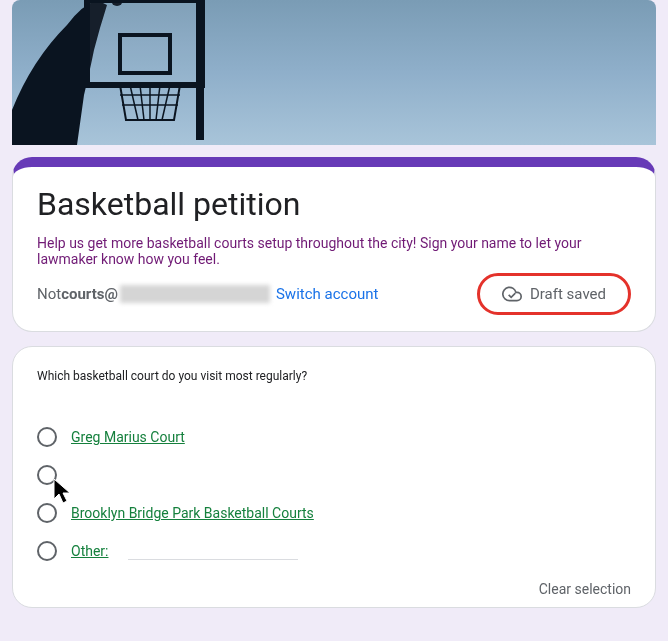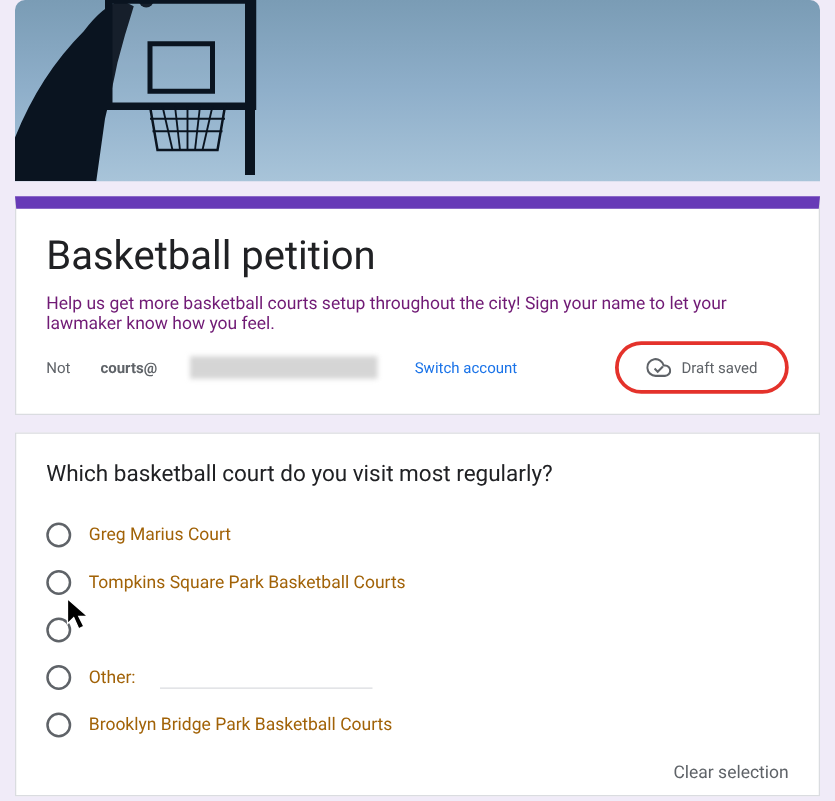--- a/index.html
+++ b/index.html
@@ -20,33 +20,33 @@
       position: relative;
       overflow: hidden;
     }
     .hero svg { position: absolute; bottom: 0; left: 0; }
     .hero .hoop { position: absolute; right: 10px; top: 0; }
     .card {
       width: 644px;
       margin: 0 12px;
       background: #fff;
       border: 1px solid #dadce0;
-      border-radius: 0;
+      border-radius: 20px;
       padding: 22px 24px 16px;
     }
     .title-card { margin-top: 12px; border-top: 10px solid #673ab7; padding-top: 18px; }
     .title {
       font-size: 32px;
       font-weight: 400;
       color: #202124;
       margin-bottom: 12px;
       font-family: "Google Sans", Roboto, Arial, sans-serif;
     }
     .desc { font-size: 14px; color: #701a75; line-height: 16px; margin-bottom: 6px; }
-    .account-row { display: flex; align-items: center; font-size: 12px; color: #5f6368; gap: 24px; }
+    .account-row { display: flex; align-items: center; font-size: 15px; color: #5f6368; }
     .redact {
       display: inline-block;
       width: 150px; height: 18px;
       background: #d5d5d5;
       filter: blur(2px);
       margin: 0 6px 0 2px;
       vertical-align: middle;
     }
     .switch { color: #1a73e8; cursor: pointer; text-align: right; }
     .draft-wrap {
@@ -54,27 +54,27 @@
       border: 3px solid #e4322b;
       border-radius: 50px;
       padding: 8px 22px;
       display: flex;
       align-items: center;
       gap: 8px;
       color: #5f6368;
     }
     .draft-wrap svg { width: 20px; height: 20px; }
     .question-card { margin-top: 14px; padding-bottom: 10px; }
-    .q-title { font-size: 18px; color: #202124; margin-bottom: 28px; }
+    .q-title { font-size: 12px; color: #202124; margin-bottom: 44px; }
     .opt { display: flex; align-items: center; gap: 14px; margin-bottom: 18px; }
     .radio {
       width: 20px; height: 20px; border: 2px solid #5f6368; border-radius: 50%;
       flex-shrink: 0;
     }
-    .opt span { font-size: 14px; color: #a16207; }
+    .opt span { font-size: 14px; color: #15803d; text-decoration: underline; }
     .other-line {
       border: none; border-bottom: 1px solid #dadce0;
       width: 170px; margin-left: 6px; font-size: 14px;
       background: transparent; outline: none;
     }
     .clear {
       text-align: right; font-size: 14px; color: #5f6368;
       margin-top: 20px; cursor: pointer;
     }
     .cursor {
@@ -129,33 +129,29 @@
 
 <div class="card question-card">
   <div class="q-title">Which basketball court do you visit most regularly?</div>
 
   <label class="opt">
     <span class="radio"></span>
     <span>Greg Marius Court</span>
   </label>
   <label class="opt">
     <span class="radio"></span>
-    <span>Tompkins Square Park Basketball Courts</span>
   </label>
   <label class="opt">
     <span class="radio"></span>
+    <span>Brooklyn Bridge Park Basketball Courts</span>
   </label>
   <label class="opt">
     <span class="radio"></span>
     <span>Other:</span>
     <input class="other-line" style="">
-  </label>
-  <label class="opt">
-    <span class="radio"></span>
-    <span>Brooklyn Bridge Park Basketball Courts</span>
   </label>
 
   <div class="clear">Clear selection</div>
 </div>
 
 <svg class="cursor" width="22" height="28" viewBox="0 0 22 28">
   <path d="M 2 2 L 2 22 L 7 17 L 11 26 L 15 24 L 11 16 L 18 16 Z" fill="#000" stroke="#fff" stroke-width="1"></path>
 </svg>
 
 </body></html>

